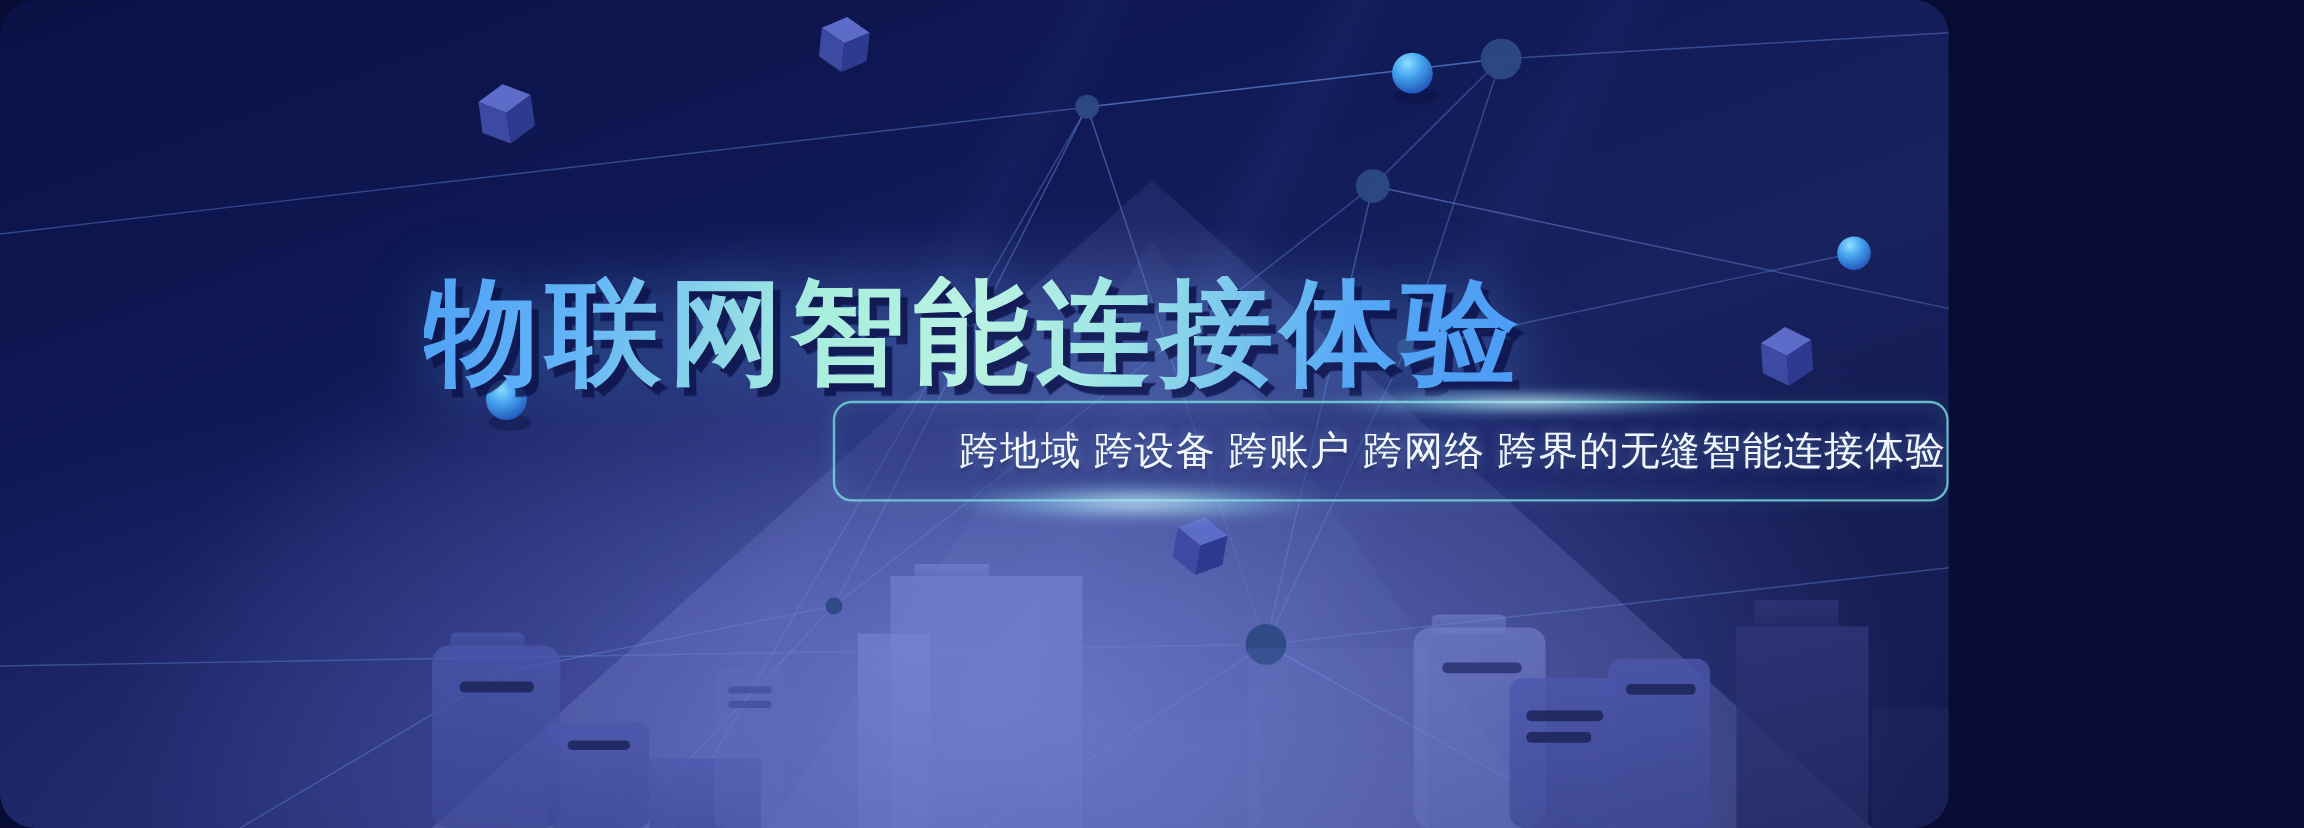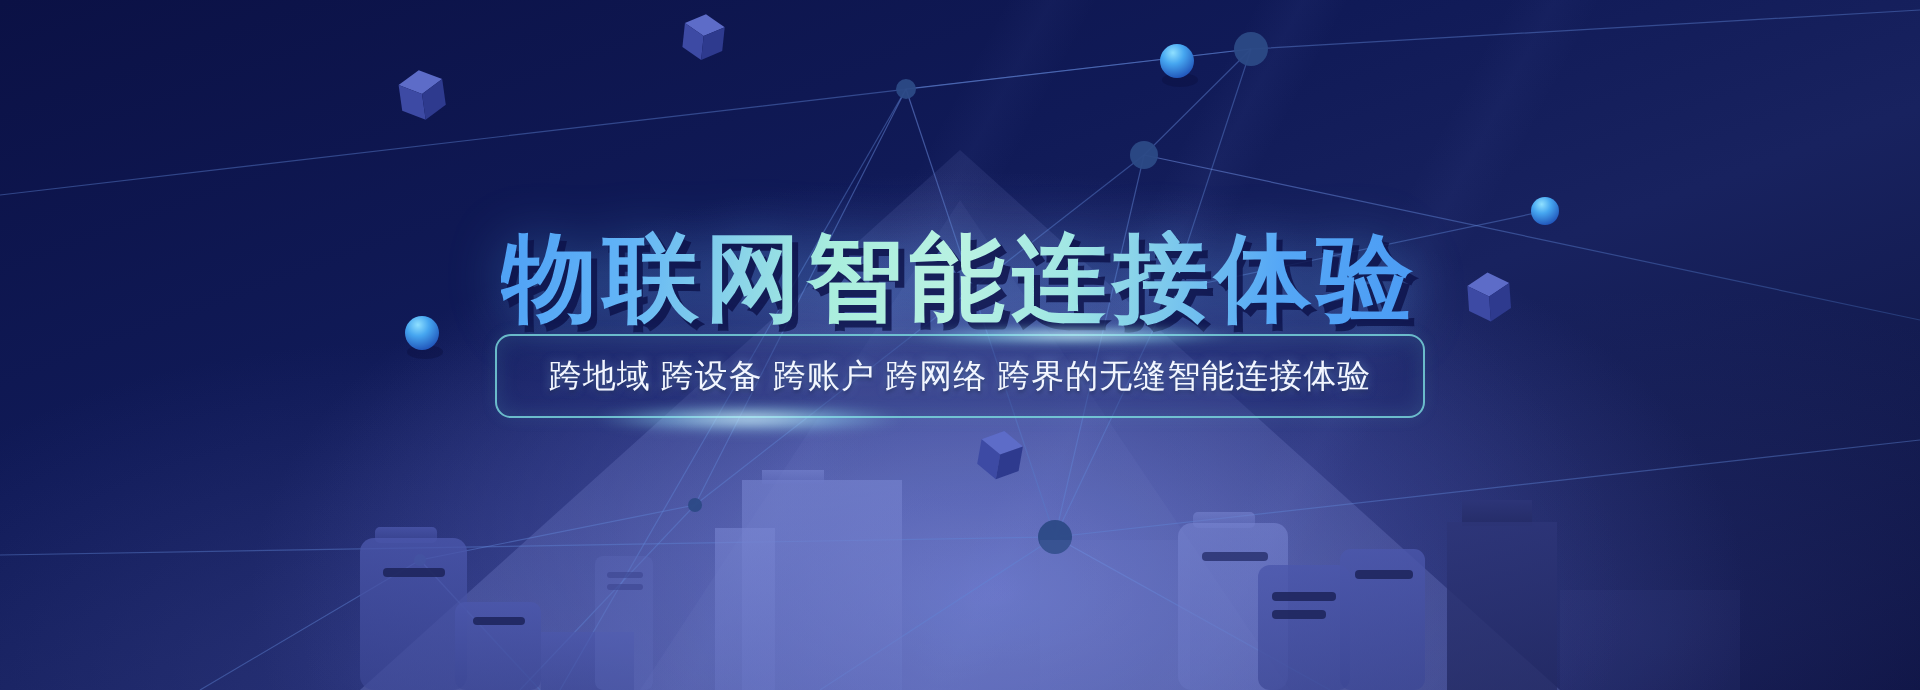--- a/index.html
+++ b/index.html
@@ -1,26 +1,27 @@
 <!DOCTYPE html>
 <html><head>
 <meta charset="utf-8">
 <style>
   html,body{margin:0;padding:0;background:#070c33;}
   body{font-family:"Liberation Sans","DejaVu Sans",sans-serif;}
 
   .banner{
     position:relative;
-    width:1920px;height:690px;
+    width:1624px;height:690px;
     overflow:hidden;
     background:
       radial-gradient(ellipse 1100px 620px at 52% 86%, rgba(92,104,190,.85) 0%, rgba(70,80,165,.45) 38%, rgba(40,48,120,0) 68%),
       radial-gradient(ellipse 900px 500px at 22% 100%, rgba(60,70,150,.45) 0%, rgba(30,38,100,0) 70%),
       radial-gradient(ellipse 820px 480px at 86% 92%, rgba(55,64,140,.30) 0%, rgba(25,32,92,0) 72%),
       linear-gradient(160deg,#0b1145 0%, #101a57 36%, #18225f 58%, #121a4e 78%, #0a0f3c 100%);
+    border-radius: 29px;
   }
 
   
   .streaks{position:absolute;inset:0;pointer-events:none;
     background:
       linear-gradient(118deg, rgba(255,255,255,0) 44%, rgba(120,140,235,.045) 46%, rgba(255,255,255,0) 48%),
       linear-gradient(118deg, rgba(255,255,255,0) 55%, rgba(120,140,235,.05) 57%, rgba(255,255,255,0) 59%),
       linear-gradient(118deg, rgba(255,255,255,0) 66%, rgba(120,140,235,.04) 68%, rgba(255,255,255,0) 70%);
   }
 
@@ -46,21 +47,21 @@
     letter-spacing:6px;
     line-height:1;
     background:linear-gradient(100deg,#4ea0f5 0%,#62b4f7 14%,#a9eedd 36%,#b9f2e2 50%,#9fe6e4 62%,#55a7f6 84%,#4b9bf4 100%);
     -webkit-background-clip:text;background-clip:text;
     color:transparent;-webkit-text-fill-color:transparent;
     filter:drop-shadow(6px 7px 0px rgba(12,18,72,.80)) drop-shadow(0 0 26px rgba(90,170,240,.30));
   }
 
   
   .sub-wrap{
-    position:absolute;left:0;right:0;top:334px;text-align:center;
+    position:absolute;left:0;right:0;top:334px;text-align:right;
   }
   .sub-box{
     position:relative;display:inline-block;
     box-sizing:border-box;
     width:930px;height:84px;
     border:2px solid rgba(126,224,226,.80);
     border-radius:16px;
     background:rgba(28,38,106,.30);
     box-shadow:0 0 22px rgba(110,205,222,.14) inset, 0 0 16px rgba(110,205,222,.10);
   }

